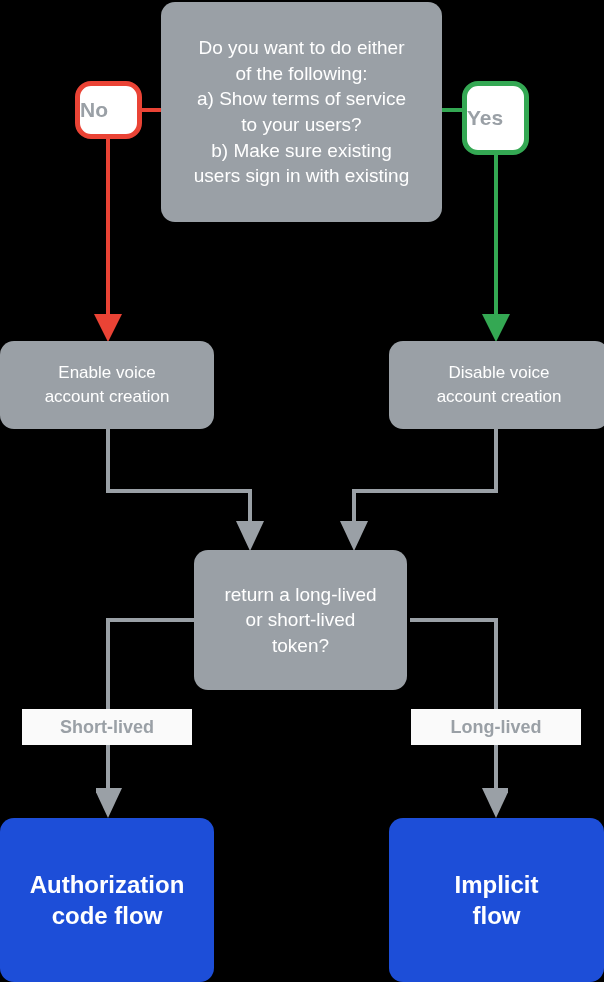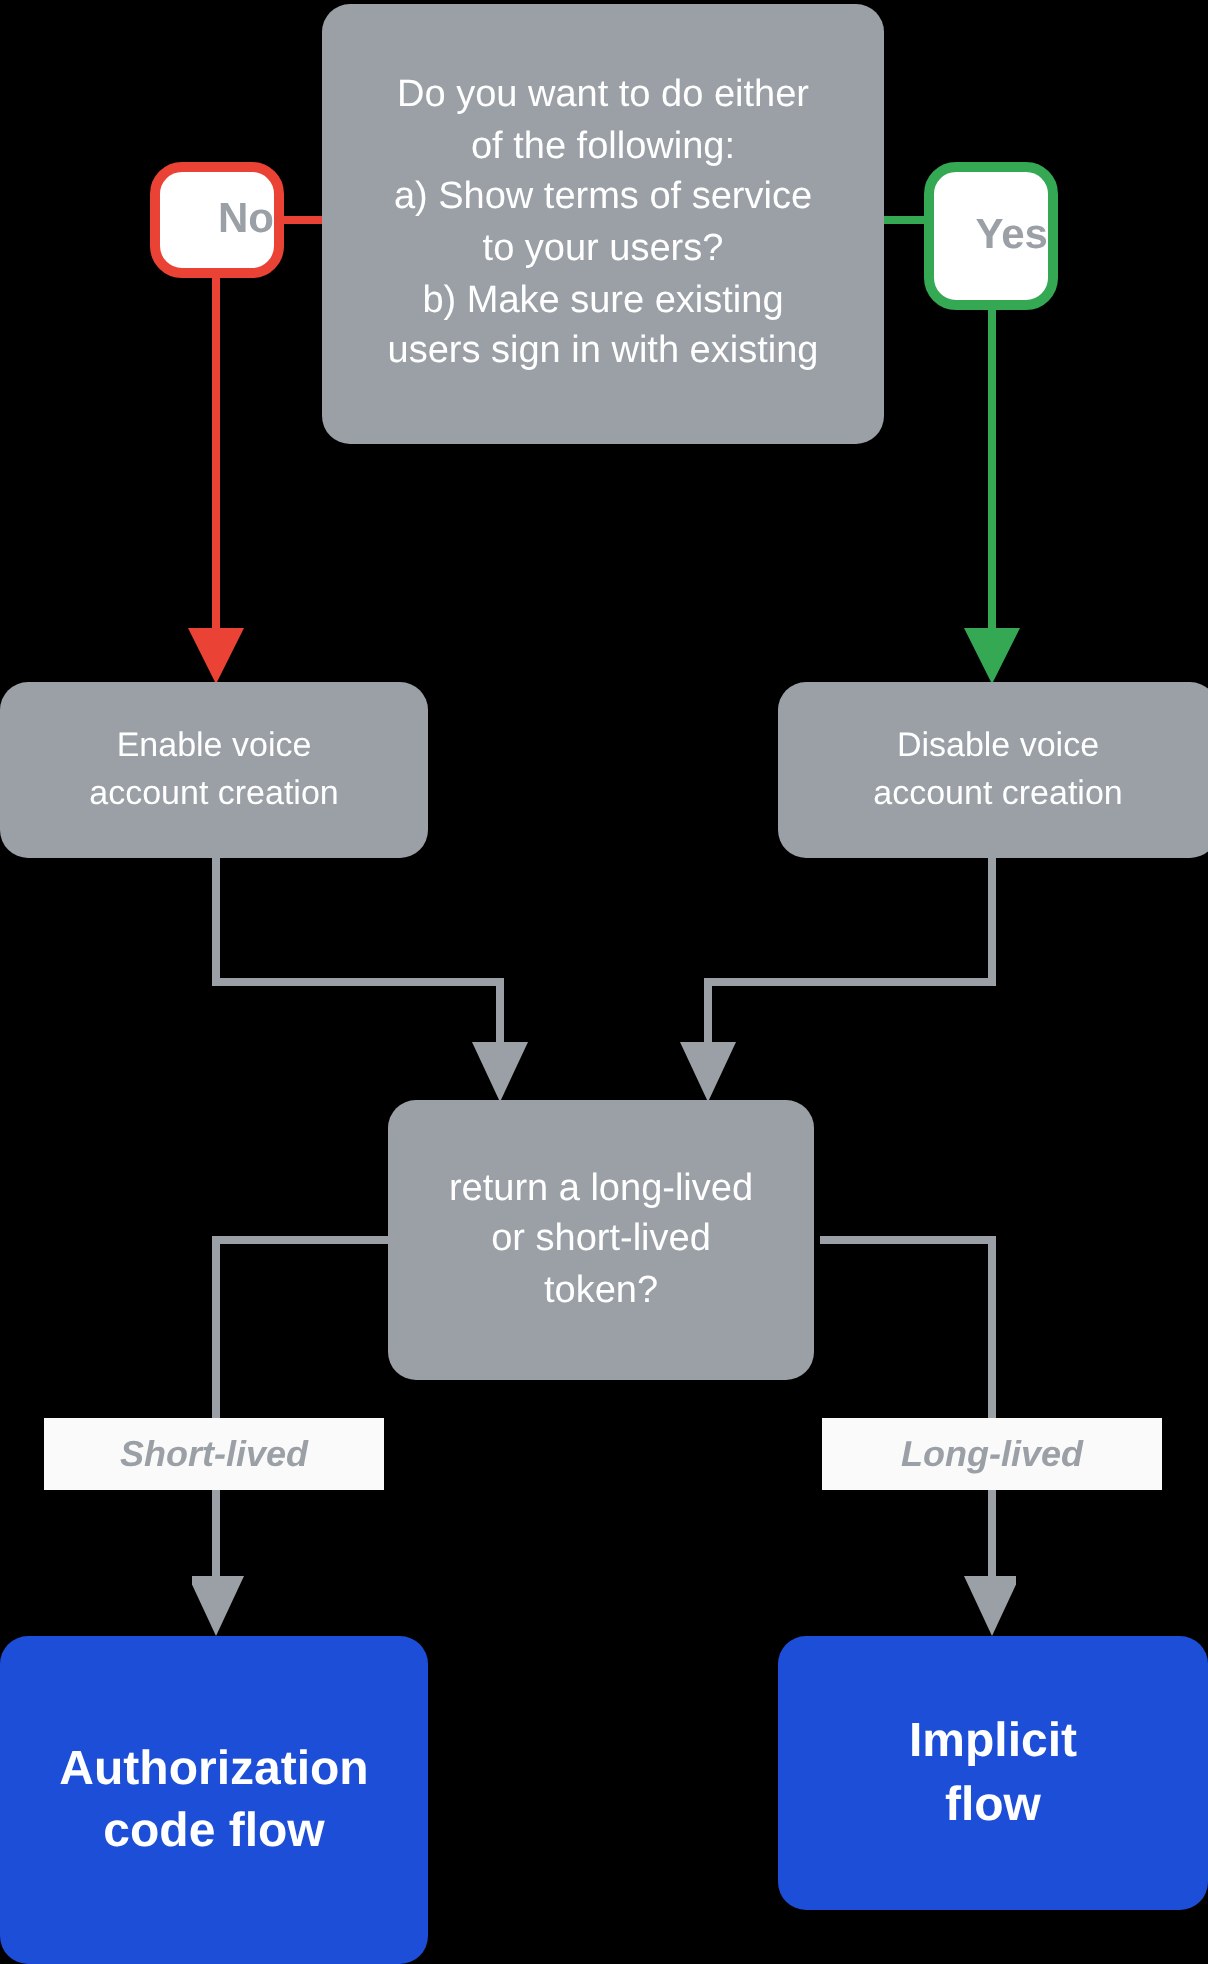--- a/index.html
+++ b/index.html
@@ -56,45 +56,43 @@
     line-height: 1.3;
     padding: 6px 12px;
   }
 
   
   .answer {
     position: absolute;
     box-sizing: border-box;
     display: flex;
     align-items: center;
-    justify-content: flex-end;
+    justify-content: flex-start;
     background: #ffffff;
     border-radius: 16px;
     font-size: 21px;
     font-weight: bold;
     color: #9aa0a6;
     z-index: 4;
-    padding-left: 48px;
   }
   .answer-no  { border: 5px solid #ea4335; }
   .answer-yes { border: 5px solid #34a853; }
 
   
   .edge-label {
     position: absolute;
     box-sizing: border-box;
     display: flex;
     align-items: center;
     justify-content: center;
     background: #fafafa;
     color: #9aa0a6;
     font-size: 18px;
     font-weight: bold;
     z-index: 4;
-    font-style: italic;
   }
 
   
   .edge {
     position: absolute;
     z-index: 1;
   }
   .edge svg { display: block; }
 </style>
 </head>
@@ -205,20 +203,20 @@
     <span>Long-lived</span>
   </div>
 
   <div class="node terminal" style="left:0px; top:818px; width:214px; height:164px; z-index:3;">
     <div>
         <div>Authorization</div>
         <div>code flow</div>
       </div>
   </div>
 
-  <div class="node terminal" style="left:389px; top:818px; width:215px; height:137px; z-index:3;">
+  <div class="node terminal" style="left:389px; top:818px; width:215px; height:164px; z-index:3;">
     <div>
         <div>Implicit</div>
         <div>flow</div>
       </div>
   </div>
 
 </div>
 
 </body></html>

